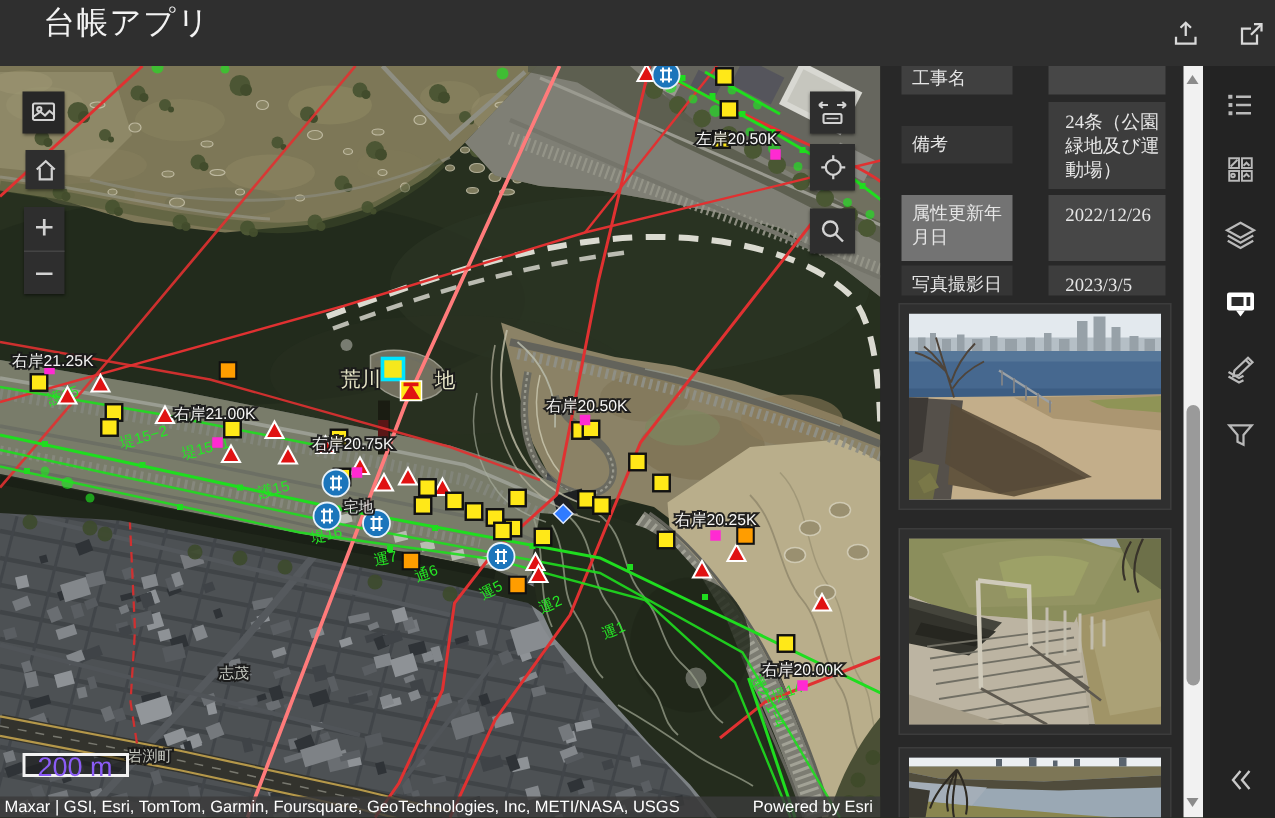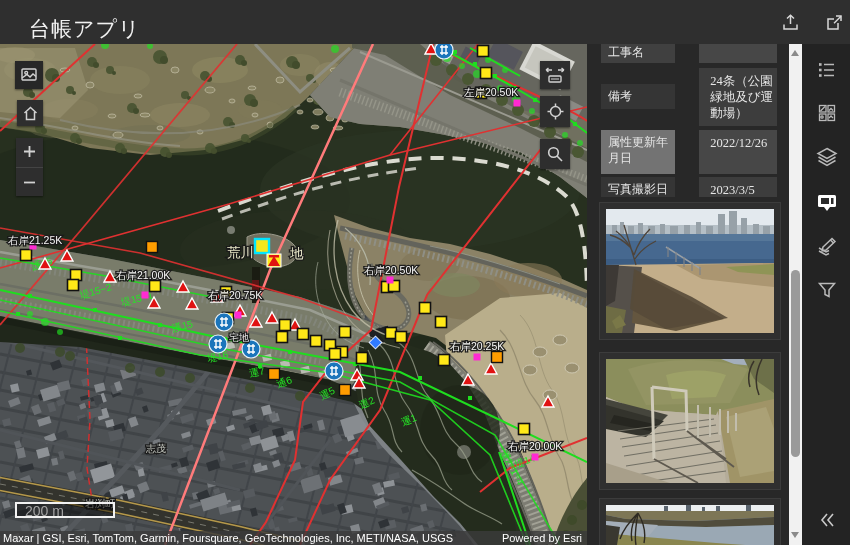--- a/index.html
+++ b/index.html
@@ -1,24 +1,24 @@
 <!DOCTYPE html>
 <html><head><meta charset="utf-8">
 <style>
 * { margin:0; padding:0; box-sizing:border-box; }
 body { width:850px; height:545px; background:#272727; font-family:"Liberation Sans",sans-serif; overflow:hidden; position:relative; }
 #hdr { position:absolute; left:0; top:0; width:850px; height:44px; background:#2f2f2f; z-index:30; }
-#hdr .title { position:absolute; left:29px; top:15px; font-size:21px; color:#f2f2f2; letter-spacing:1px; }
+#hdr .title { position:absolute; left:29px; top:1px; font-size:21px; color:#f2f2f2; letter-spacing:1px; }
 .hico { position:absolute; top:14px; }
 #mapwrap { position:absolute; left:0; top:44px; width:587px; height:501px; overflow:hidden; }
 .mbtn { position:absolute; background:#2e2e2e; display:flex; align-items:center; justify-content:center; z-index:20; box-shadow:0 1px 2px rgba(0,0,0,0.5); }
 #attrib { position:absolute; left:0; top:487px; width:587px; height:14px; background:rgba(58,58,58,0.82); color:#fff; font-size:11px; z-index:21; line-height:14px; }
 #attrib .l { position:absolute; left:3px; }
 #attrib .r { position:absolute; right:5px; }
-#scale { position:absolute; left:15px; top:458px; z-index:21; width:100px; height:16px; border:2px solid #f2f2f2; background:rgba(0,0,0,0.45); color:#a3a3a3; font-size:14px; line-height:15px; padding-left:8px; }
+#scale { position:absolute; left:15px; top:458px; z-index:21; width:71px; height:16px; border:2px solid #f2f2f2; background:rgba(0,0,0,0.45); color:#8b5cf6; font-size:18px; line-height:15px; padding-left:8px; }
 #panel { position:absolute; left:587px; top:44px; width:202px; height:501px; background:#282828; overflow:hidden; }
 .trow { position:absolute; left:14px; width:176px; display:flex;gap:24px; }
 .tl { width:86px; padding:5px 3px 5px 7px; font-size:12px; color:#e6e6e6; line-height:15.5px; }
 .tv { width:90px; padding:5px 0 5px 11px; font-size:12.5px; color:#e6e6e6; line-height:16px;font-family:Liberation Serif, serif; }
 .card { position:absolute; left:12px; width:182px; background:#2f2f2f; border:1px solid #3c3c3c; }
 .card svg { display:block; margin:6px; }
 #sbar { position:absolute; left:789px; top:44px; width:13px; height:501px; background:#f1f1f1; }
 #sbar .thumb { position:absolute; left:2px; top:226px; width:9px; height:187px; background:#9a9a9a; border-radius:5px; }
 .sarr { position:absolute; left:0; width:0; height:0; border-left:4.5px solid transparent; border-right:4.5px solid transparent; margin-left:2px; }
 #tbar { position:absolute; left:802px; top:44px; width:48px; height:501px; background:#232323; }

